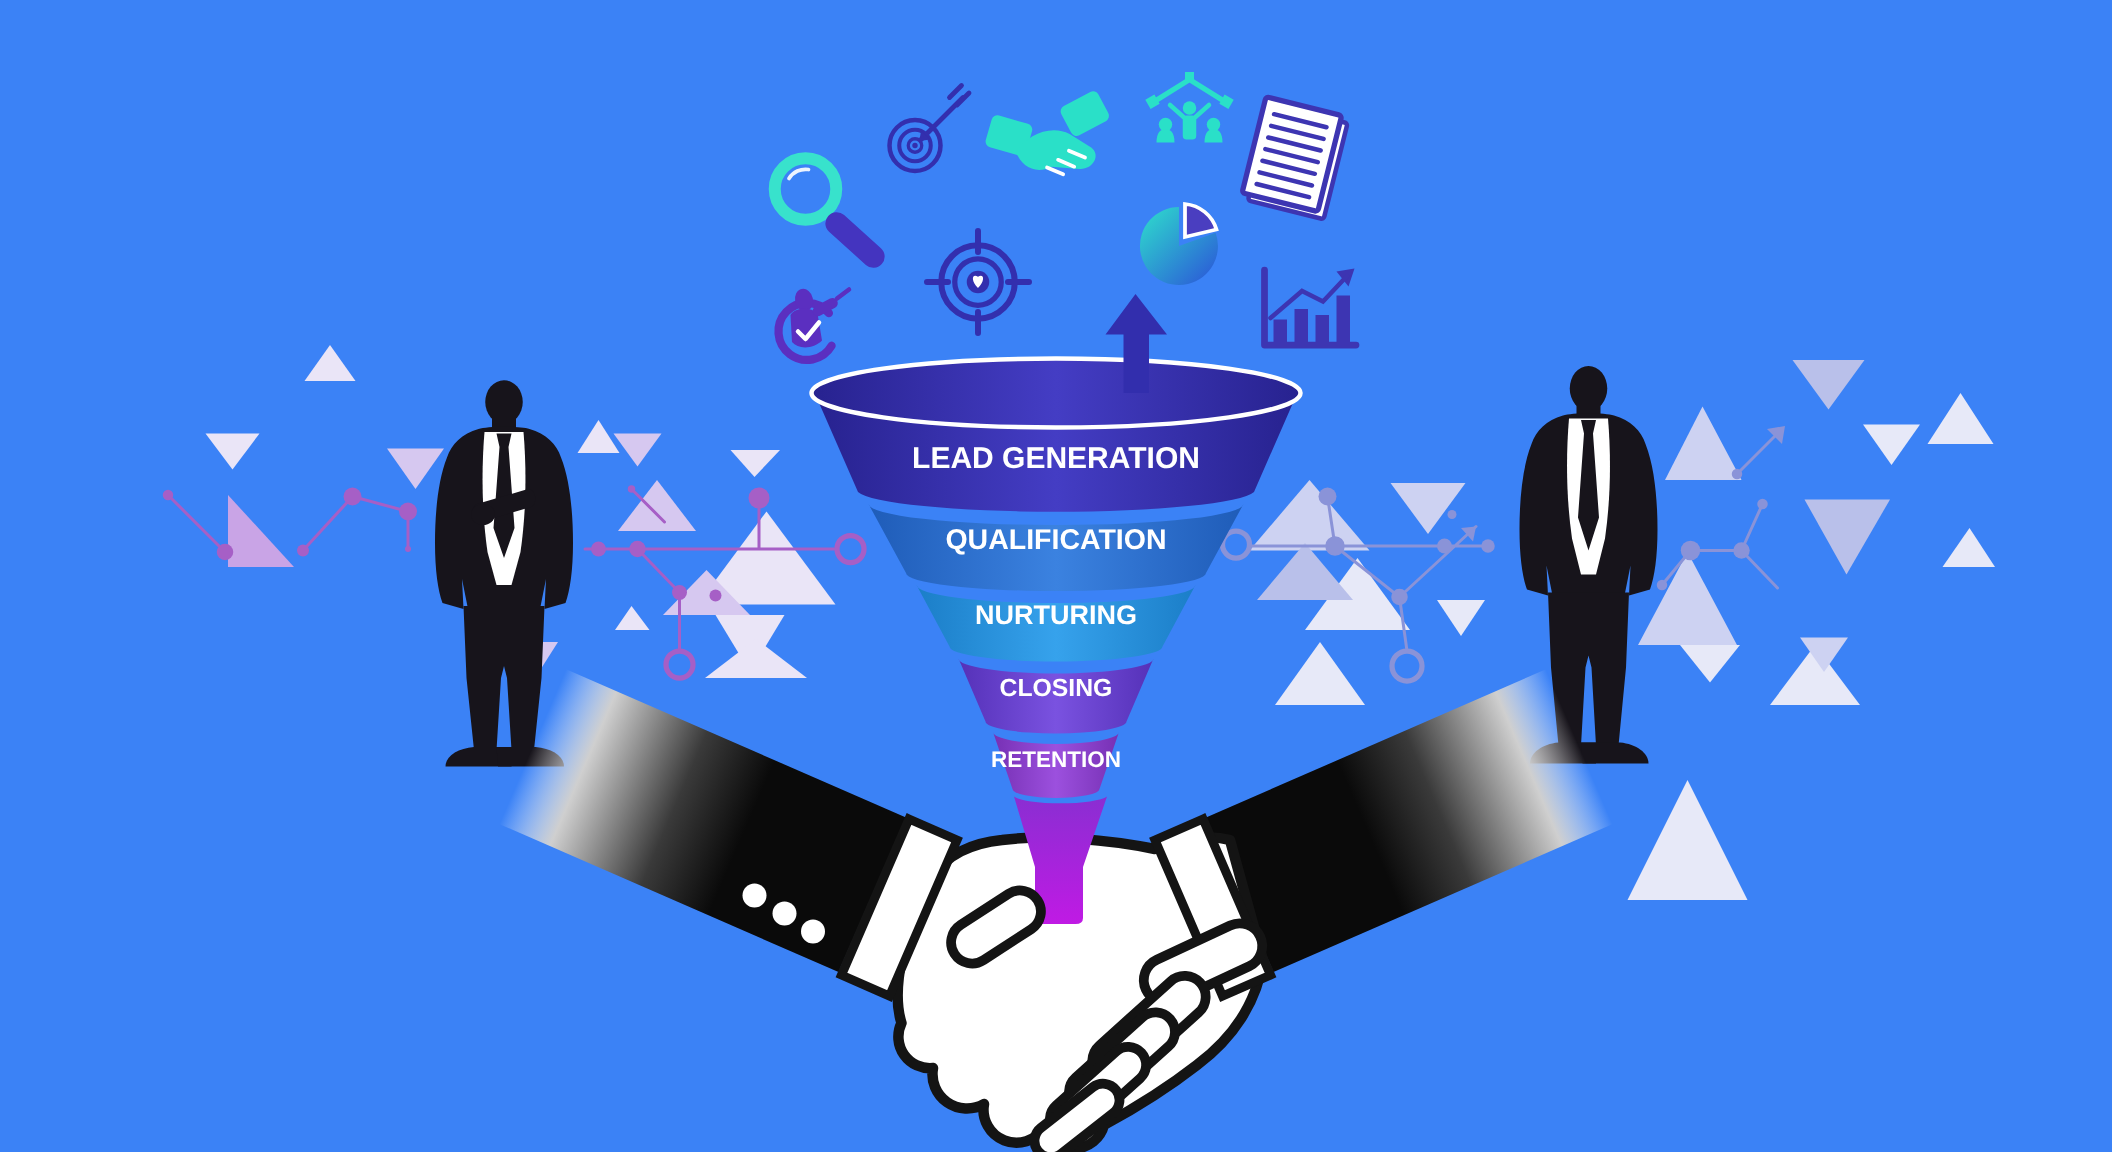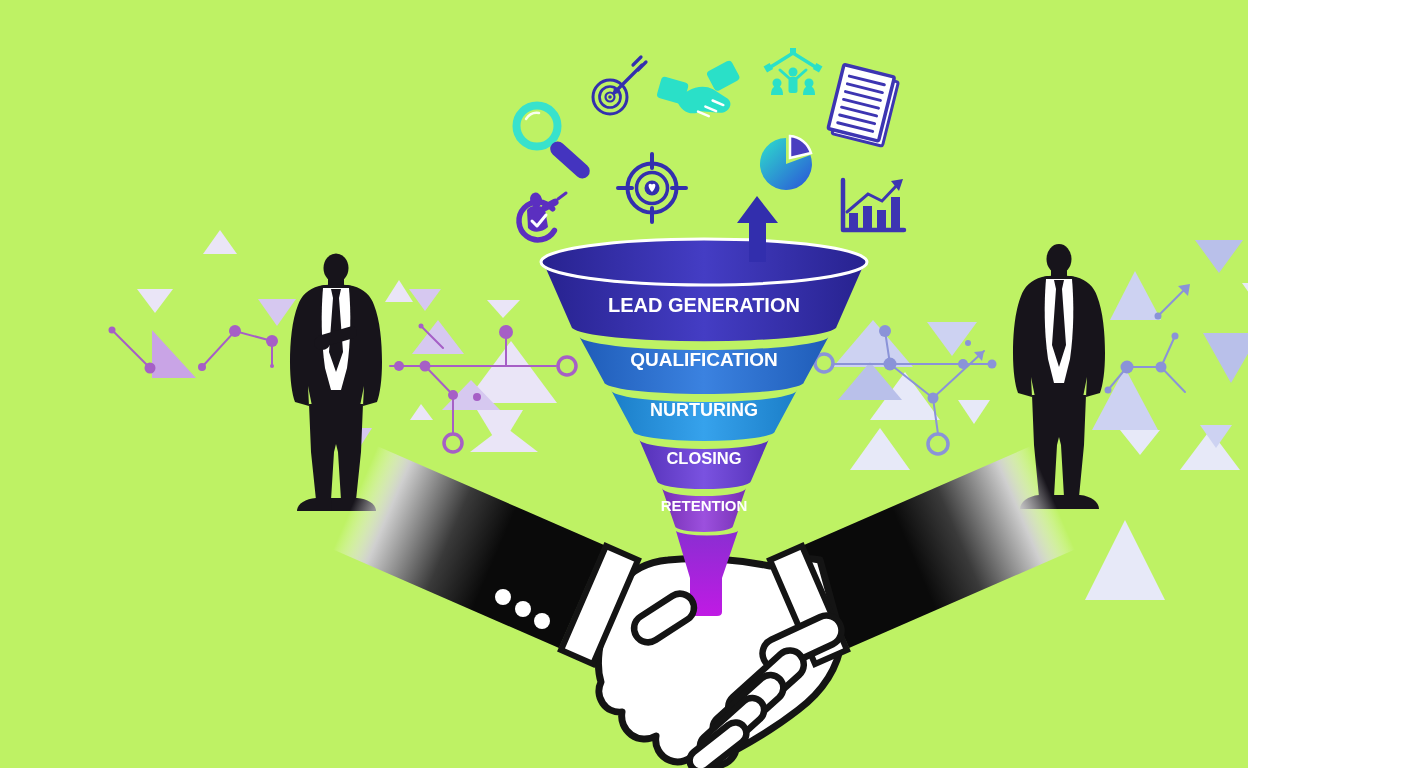--- a/index.html
+++ b/index.html
@@ -1,16 +1,16 @@
 <!DOCTYPE html>
 <html><head>
 <meta charset="utf-8">
 <style>
   html,body{margin:0;padding:0;background:#ffffff;}
-  .stage{position:relative;width:1248px;height:768px;background:#bef264;overflow:hidden;
+  .stage{position:relative;width:1408px;height:768px;background:#3b82f6;overflow:hidden;
          font-family:"Liberation Sans", sans-serif;text-align:center;}
   svg{display:block;}
   text{font-family:"Liberation Sans", sans-serif;font-weight:700;}
 </style>
 </head>
 <body>
 
 <div class="stage">
 <svg width="1408" height="768" viewBox="0 0 1408 768">
   <defs>

